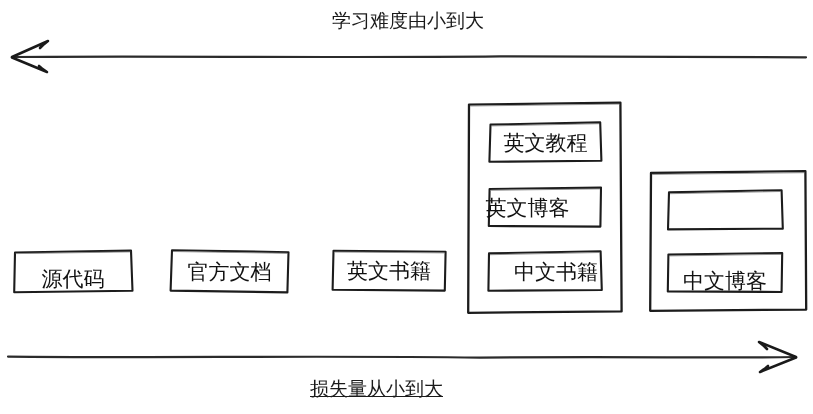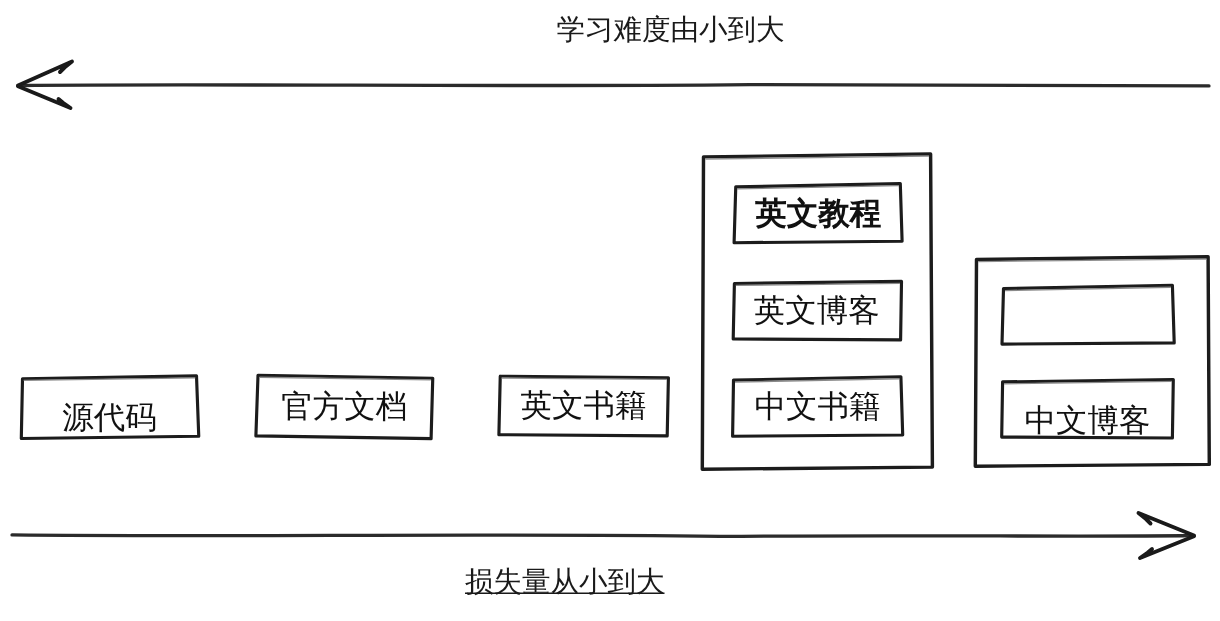--- a/index.html
+++ b/index.html
@@ -107,32 +107,32 @@
       <path d="M 670 193.7 L 780.6 191.5" fill="none" stroke="#8a8a8a" stroke-width="0.9"></path>
     </g>
 
     <g>
       <path d="M 668.4 254.6 L 782.2 253 L 781.6 292 L 667.8 291.4 Z" fill="#ffffff" stroke="#1c1c1c" stroke-width="2.1" stroke-linejoin="round"></path>
       <path d="M 669.4 255.9 L 781.2 254.3" fill="none" stroke="#8a8a8a" stroke-width="0.9"></path>
     </g>
 
   </svg>
 
-  <div class="axis-caption" style="left:293px; top:11px; width:230px; text-align:right;">学习难度由小到大</div>
+  <div class="axis-caption" style="left:293px; top:11px; width:230px; text-align:center;">学习难度由小到大</div>
 
   <div class="axis-caption" style="left:310px; top:379px; width:230px; text-align:left;text-decoration:underline;">损失量从小到大</div>
 
   <div class="node-label" style="left:14px; top:251px; width:118px; height:55px;">源代码</div>
 
   <div class="node-label" style="left:333px; top:251px; width:112px; height:39px;">英文书籍</div>
 
   <div class="node-label" style="left:171px; top:251px; width:117px; height:41px;">官方文档</div>
 
-  <div class="node-label" style="left:490px; top:123px; width:111px; height:38px;font-weight:bold;">英文教程</div>
+  <div class="node-label" style="left:490px; top:123px; width:111px; height:38px;">英文教程</div>
 
-  <div class="node-label" style="left:489px; top:188px; width:111px; height:38px;">英文博客</div>
+  <div class="node-label" style="left:472px; top:188px; width:111px; height:38px;">英文博客</div>
 
-  <div class="node-label" style="left:489px; top:252px; width:112px; height:38px;">中文书籍</div>
+  <div class="node-label" style="left:489px; top:252px; width:112px; height:38px;padding-left:11px;">中文书籍</div>
 
 
   <div class="node-label" style="left:668px; top:253px; width:114px; height:54px;border-radius:13px;">中文博客</div>
 
 </div>
 
 </body></html>

